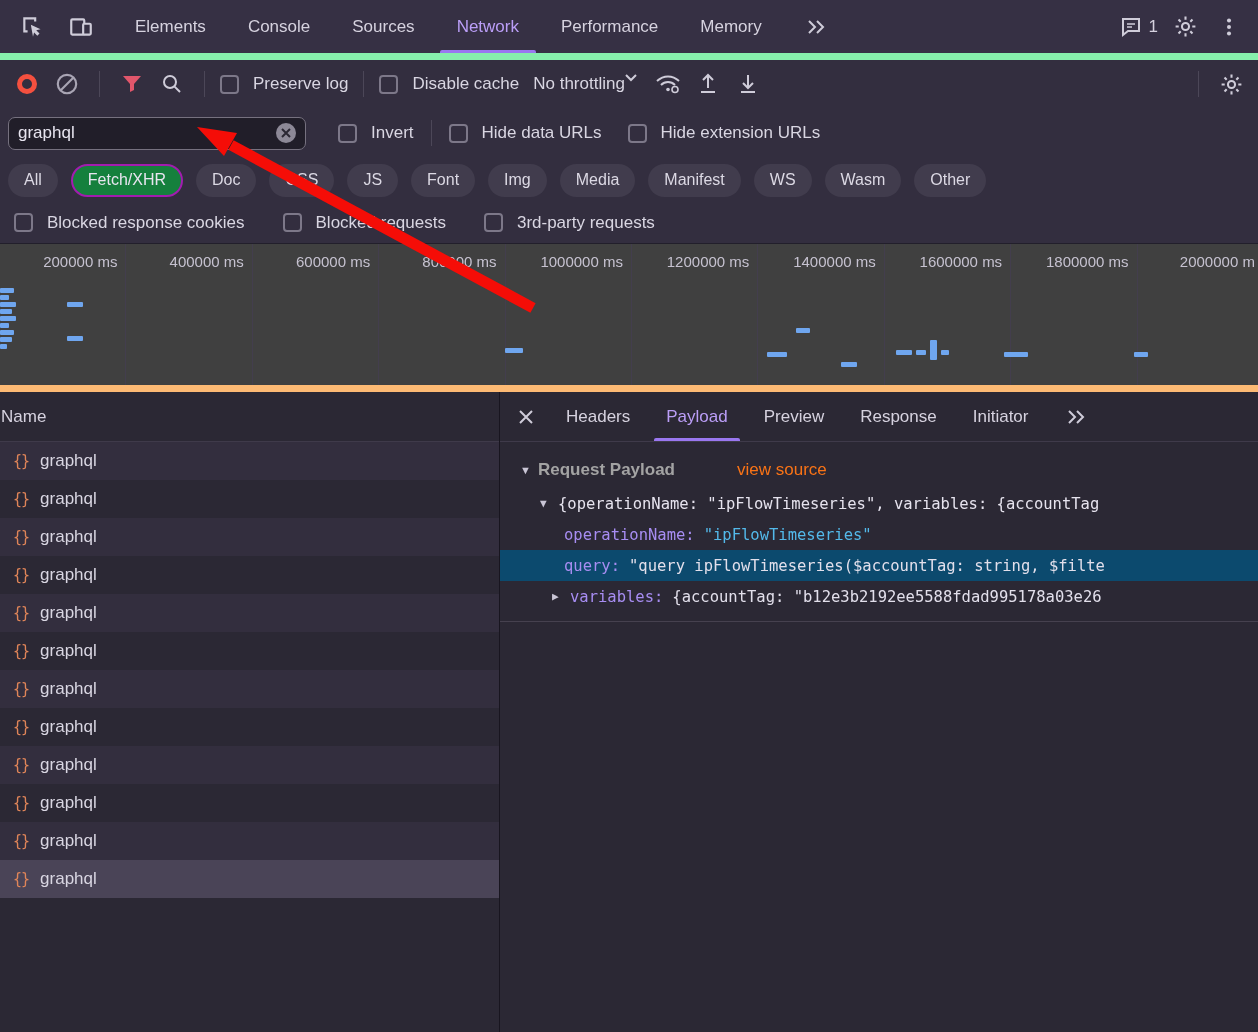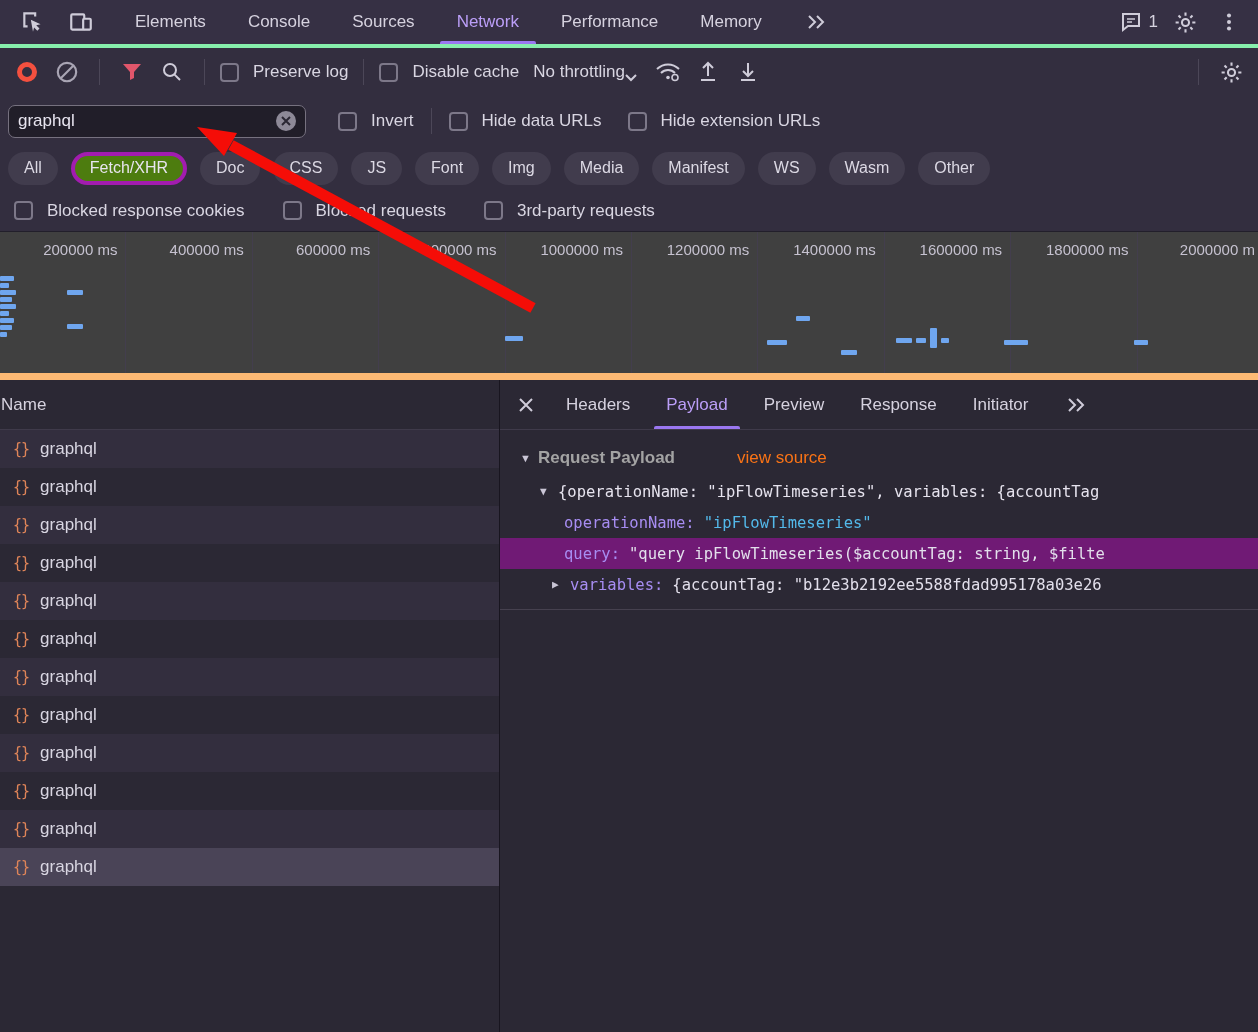--- a/index.html
+++ b/index.html
@@ -1,48 +1,48 @@
 <!DOCTYPE html>
 <html><head>
 <meta charset="utf-8">
 <style>
   *{box-sizing:border-box;margin:0;padding:0}
   html,body{width:1258px;height:1032px;overflow:hidden;background:#2b2834}
   body{font-family:"Liberation Sans",sans-serif;color:#dcd9e4;}
   .devtools{position:relative;width:1258px;height:1032px;display:flex;flex-direction:column;background:#2b2834}
 
   
-  .tabbar{height:48px;background:#363044;display:flex;align-items:center;flex:0 0 auto;border-bottom:4px solid #86efac}
+  .tabbar{height:60px;background:#363044;display:flex;align-items:center;flex:0 0 auto;border-bottom:7px solid #86efac}
   .tb-icons{display:flex;align-items:center;gap:14px;padding:0 16px}
   .icon-btn{width:34px;height:34px;display:flex;align-items:center;justify-content:center;border-radius:5px;flex:0 0 auto}
   .tabs{display:flex;height:100%}
   .tab{padding:0 21px;display:flex;align-items:center;font-size:17px;color:#d6d2df;position:relative;white-space:nowrap}
   .tab.active{color:#bb9ef7}
   .tab.active::after{content:"";position:absolute;left:4px;right:4px;bottom:0;height:3px;background:#9a77f0;border-radius:2px 2px 0 0}
   .tabbar-right{margin-left:auto;display:flex;align-items:center;gap:10px;padding-right:12px}
   .badge-wrap{display:flex;align-items:center;gap:6px;font-size:17px;color:#d6d2df}
 
   
   .toolbar2,.filterrow,.chiprow,.cbrow{background:#332e3f;flex:0 0 auto;display:flex;align-items:center}
   .toolbar2{height:48px;padding:0 10px;gap:6px}
   .filterrow{height:50px;padding:0 8px;gap:8px}
   .chiprow{height:44px;padding:0 8px;gap:13px}
   .cbrow{height:42px;padding:0 14px;gap:38px;border-bottom:1px solid #221f2b}
   .vdiv{width:1px;height:26px;background:#4c4758;margin:0 9px;flex:0 0 auto}
   .check{display:flex;align-items:center;gap:14px;font-size:17px;color:#d9d6e2;white-space:nowrap}
   .cb{width:19px;height:19px;border:2px solid #7d7889;border-radius:4px;background:transparent;flex:0 0 auto}
   .record-dot{width:20px;height:20px;border-radius:50%;border:5px solid #f4503f}
-  .throttle{display:flex;align-items:flex-end;font-size:17px;color:#d9d6e2;margin:0 8px;white-space:nowrap}
+  .throttle{display:flex;align-items:flex-start;font-size:17px;color:#d9d6e2;margin:0 8px;white-space:nowrap}
 
   .filter-input{width:298px;height:33px;background:#211e29;border:1px solid #76717f;border-radius:7px;display:flex;align-items:center;padding:0 9px;gap:6px}
   .filter-input input{flex:1;min-width:0;background:transparent;border:none;outline:none;color:#e8e5f0;font-size:17px;font-family:inherit}
   .clear-btn{width:20px;height:20px;border-radius:50%;background:#8d8997;display:flex;align-items:center;justify-content:center;flex:0 0 auto}
 
   .chip{height:33px;padding:0 15px;border-radius:17px;background:#413c4d;font-size:16px;display:flex;align-items:center;color:#dcd9e4;border:1px solid transparent;white-space:nowrap}
-  .chip.selected{background:#4d7c0f;border:4px solid #a21caf;color:#e8e5f0}
+  .chip.selected{background:#15803d;border:2px solid #a21caf;color:#e8e5f0}
 
   
   .timeline{height:148px;background:#404040;border-bottom:7px solid #fdba74;position:relative;display:flex;flex:0 0 auto;overflow:hidden}
   .tl-cell{flex:0 0 126.4px;border-right:1px solid #433e4d;font-size:15px;color:#c6c2d0;text-align:right;padding:9px 8px 0 0;white-space:nowrap;overflow:hidden}
   .tl-cell:last-child{flex:1 1 auto;border-right:none}
   .tl-bar{position:absolute;background:#6fa6ef;border-radius:1px}
 
   
   .main{flex:1 1 auto;display:flex;min-height:0}
   .left{width:500px;flex:0 0 500px;border-right:1px solid #18151f;display:flex;flex-direction:column;background:#2b2834}
@@ -67,21 +67,21 @@
   .payload-title{font-weight:bold;font-size:17px;color:#a3a3a3;white-space:nowrap}
   .view-source{margin-left:62px;color:#f97316;font-size:17px;white-space:nowrap}
   .tree-row{height:31px;display:flex;align-items:center;font-family:"DejaVu Sans Mono",monospace;font-size:15.5px;white-space:nowrap;overflow:hidden}
   .ind1{padding-left:40px}
   .ind15{padding-left:52px}
   .ind2{padding-left:64px}
   .tree-row .key{color:#a78df2;margin-right:9px}
   .val-str{color:#53b9ea}
   .val-plain{color:#e2dfeb}
   .plain{color:#e6e3ee}
-  .tree-row.highlight{background:#701a75}
+  .tree-row.highlight{background:#0c4a6e}
   .payload-divider{height:1px;background:#46414f;margin-top:9px}
 
   
   .arrow-overlay{position:absolute;inset:0;pointer-events:none;z-index:50}
 </style>
 </head>
 <body>
 
 <div class="devtools">
 

